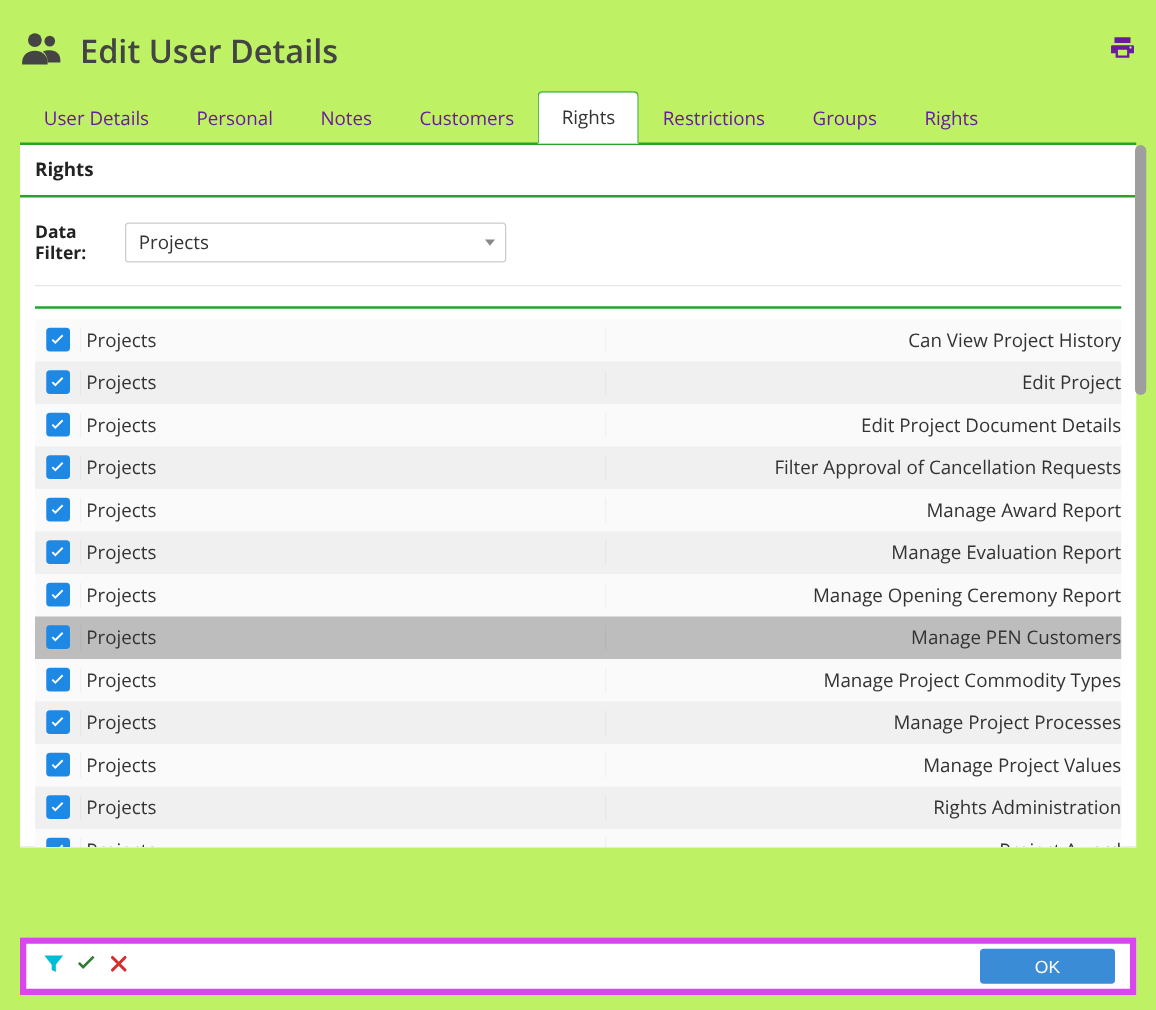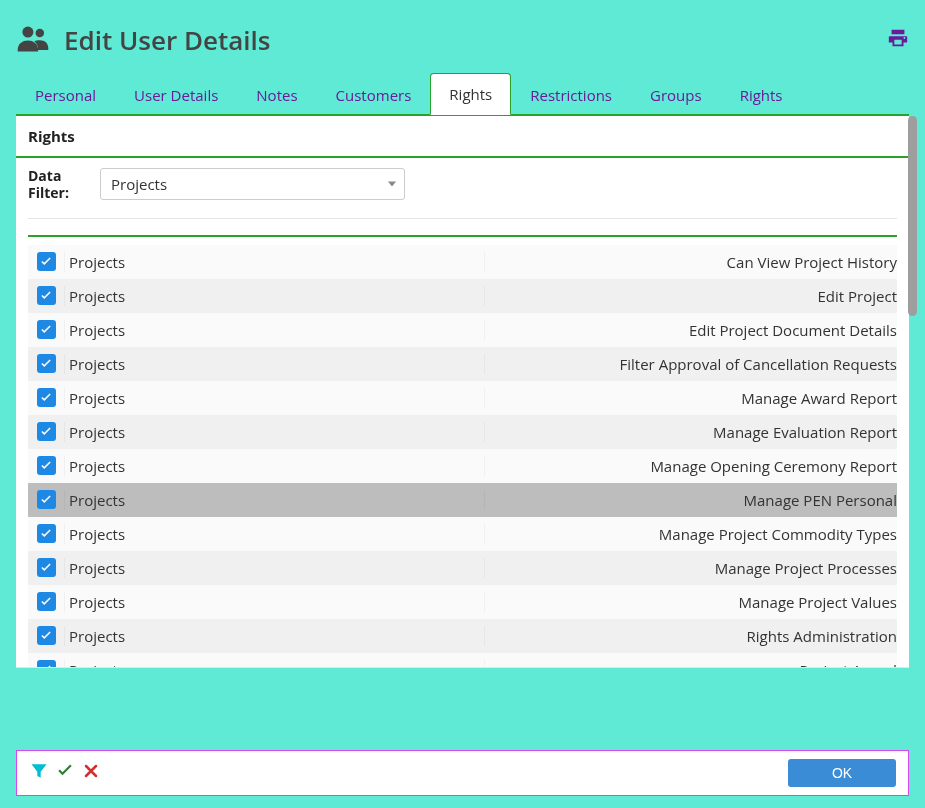--- a/index.html
+++ b/index.html
@@ -1,36 +1,36 @@
 <!DOCTYPE html>
 <html><head>
 <meta charset="utf-8">
 <style>
   * { box-sizing: border-box; }
   html, body { margin: 0; padding: 0; font-family: "Segoe UI", "Open Sans", Arial, sans-serif; font-size: 15px; color: #333; background: #f0f0f0; }
-  .app { width: 925px; height: 808px; background: #5eead4; padding: 16px 0 0 0; position: relative; }
+  .app { width: 925px; height: 808px; background: #bef264; padding: 16px 0 0 0; position: relative; }
   .panel { margin: 0 16px; }
 
   
   .header { display: flex; align-items: center; justify-content: space-between; padding: 6px 0 14px 0; }
   .header-left { display: flex; align-items: center; gap: 14px; }
   .header-title { font-size: 26px; font-weight: 600; color: #444; }
   .users-icon svg { width: 34px; height: 28px; fill: #444; }
   .print-btn svg { width: 22px; height: 22px; fill: #6a1b9a; cursor: pointer; }
 
   
   .tabs { display: flex; align-items: flex-end; gap: 0; padding: 0; border-bottom: 2px solid #28a228; }
   .tab { padding: 10px 18px; color: #6a1b9a; cursor: pointer; font-size: 15px; border: 1px solid transparent; border-bottom: none; position: relative; bottom: -1px; }
   .tab.active { color: #333; border: 1px solid #28a228; border-bottom: 1px solid #fff; border-radius: 4px 4px 0 0; background: #fff; }
 
   
   .content-card { background: #fff; border-bottom: 1px solid #e5e5e5; }
   .section-title { font-weight: 700; padding: 10px 12px; font-size: 15px; color: #222; }
   .filter-row { display: flex; align-items: flex-start; gap: 16px; padding: 0 12px 16px 12px; border-top: 2px solid #28a228; margin-top: 0; }
-  .filter-row-inner { display:flex; align-items:flex-start; gap:16px; padding-top:10px; width:100%; border-bottom:1px solid #e5e5e5; padding-bottom:16px;}
+  .filter-row-inner { display:flex; align-items:flex-start; gap:16px; padding-top:20px; width:100%; border-bottom:1px solid #e5e5e5; padding-bottom:16px;}
   .filter-label { font-weight: 700; font-size: 14px; color: #222; width: 56px; line-height: 1.2; }
   .select { position: relative; width: 305px; height: 32px; border: 1px solid #ccc; border-radius: 3px; display:flex; align-items:center; padding: 0 30px 0 10px; background:#fff; cursor:pointer; }
   .select-caret { position:absolute; right:8px; top:50%; transform:translateY(-50%); width:0; height:0; border-left:4px solid transparent; border-right:4px solid transparent; border-top:5px solid #888; }
 
   
   .rights-wrap { border-top: 2px solid #28a228; margin: 0 12px 0 12px; }
   .rights-scroll { height: 430px; overflow-y:auto; padding-top:8px; }
   .row { display:flex; align-items:center; height:34px; font-size:15px; }
   .row:nth-child(odd){ background:#fafafa; }
   .row:nth-child(even){ background:#f0f0f0; }
@@ -41,21 +41,21 @@
   .cell-cat { flex:0 0 420px; padding-left:4px; border-left:1px solid rgba(0,0,0,0.04); }
   .cell-name { flex:1; padding-left:6px; border-left:1px solid rgba(0,0,0,0.04);text-align:right; }
 
   
   .outer-scroll { position:absolute; right:8px; top:116px; width:9px; height:470px; background:transparent; }
   .outer-thumb { position:absolute; left:0; width:9px; background:#9e9e9e; border-radius:5px; }
   .outer-thumb.top { top:0; height:200px; }
   .rights-rel { position:relative; }
 
   
-  .footer { position:absolute; left:16px; right:16px; bottom:12px; height:46px; background:#fff; display:flex; align-items:center; justify-content:space-between; padding:0 12px; border:1px solid #d946ef; }
+  .footer { position:absolute; left:16px; right:16px; bottom:12px; height:46px; background:#fff; display:flex; align-items:center; justify-content:space-between; padding:0 12px; border:5px solid #d946ef; }
   .footer-icons { display:flex; align-items:center; gap:6px; }
   .footer-icons svg { width:20px; height:20px; }
   .footer-btns { display:flex; gap:12px; }
   .btn { width:108px; height:28px; border:none; border-radius:3px; color:#fff; font-size:14px; cursor:pointer; }
   .btn-ok { background:#3a8cd6; }
   .btn-cancel { background:#e74c3c; }
 
   
   .rights-scroll::-webkit-scrollbar { width:9px; }
   .rights-scroll::-webkit-scrollbar-thumb { background:#9e9e9e; border-radius:5px; }
@@ -79,22 +79,22 @@
         <span class="header-title">Edit User Details</span>
       </div>
       <span class="print-btn">
         <svg viewBox="0 0 24 24">
             <path d="M19 8H5V3h14zm2 2H3a1 1 0 0 0-1 1v6h4v4h12v-4h4v-6a1 1 0 0 0-1-1zm-5 9H8v-5h8zm3-6a1 1 0 1 1 1-1 1 1 0 0 1-1 1z"></path>
           </svg>
       </span>
     </div>
 
     <div class="tabs" id="tabs-bar">
+        <div class="tab">User Details</div>
         <div class="tab">Personal</div>
-        <div class="tab">User Details</div>
         <div class="tab">Notes</div>
         <div class="tab">Customers</div>
         <div class="tab active">Rights</div>
         <div class="tab">Restrictions</div>
         <div class="tab">Groups</div>
         <div class="tab">Rights</div>
       </div>
 
     <div class="content-card">
       <div class="section-title">Rights</div>
@@ -191,21 +191,21 @@
               </div>
               <div class="row selected">
                 <div class="cell-check">
                   <div class="checkbox">
                     <svg viewBox="0 0 24 24">
                       <path d="M20 6 9 17l-5-5 1.8-1.8L9 13.4 18.2 4.2z"></path>
                     </svg>
                   </div>
                 </div>
                 <div class="cell-cat">Projects</div>
-                <div class="cell-name">Manage PEN Personal</div>
+                <div class="cell-name">Manage PEN Customers</div>
               </div>
               <div class="row">
                 <div class="cell-check">
                   <div class="checkbox">
                     <svg viewBox="0 0 24 24">
                       <path d="M20 6 9 17l-5-5 1.8-1.8L9 13.4 18.2 4.2z"></path>
                     </svg>
                   </div>
                 </div>
                 <div class="cell-cat">Projects</div>

